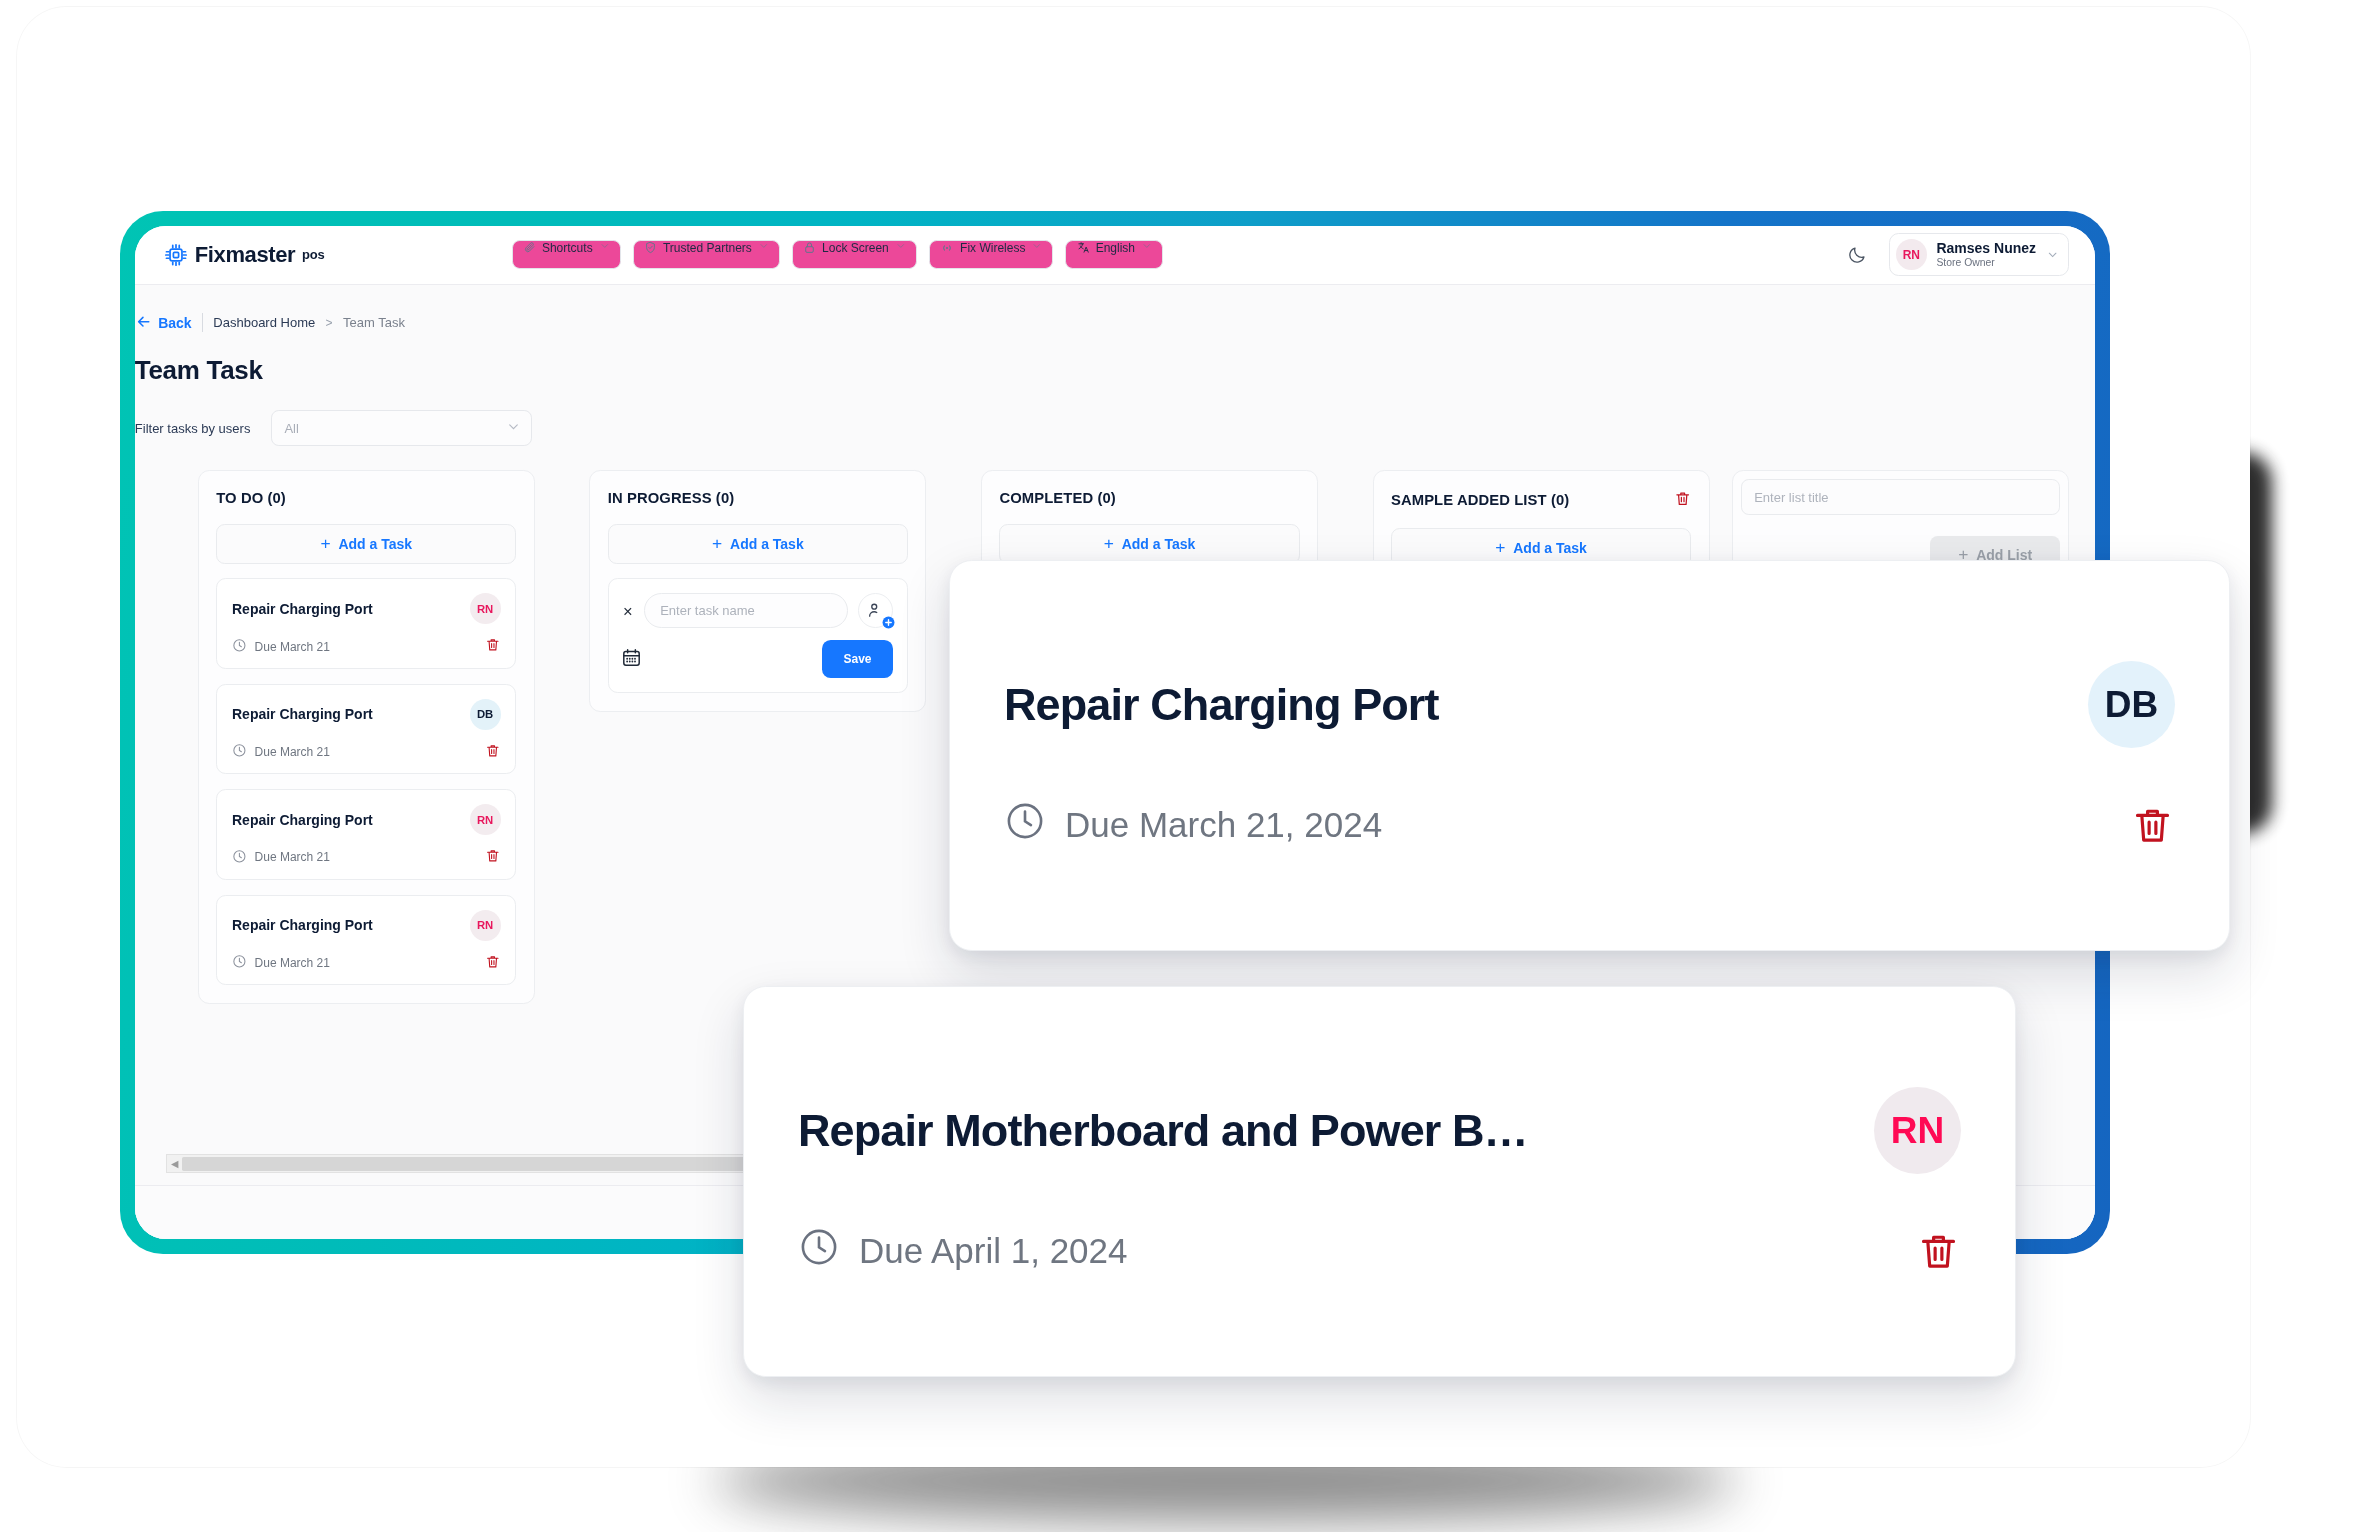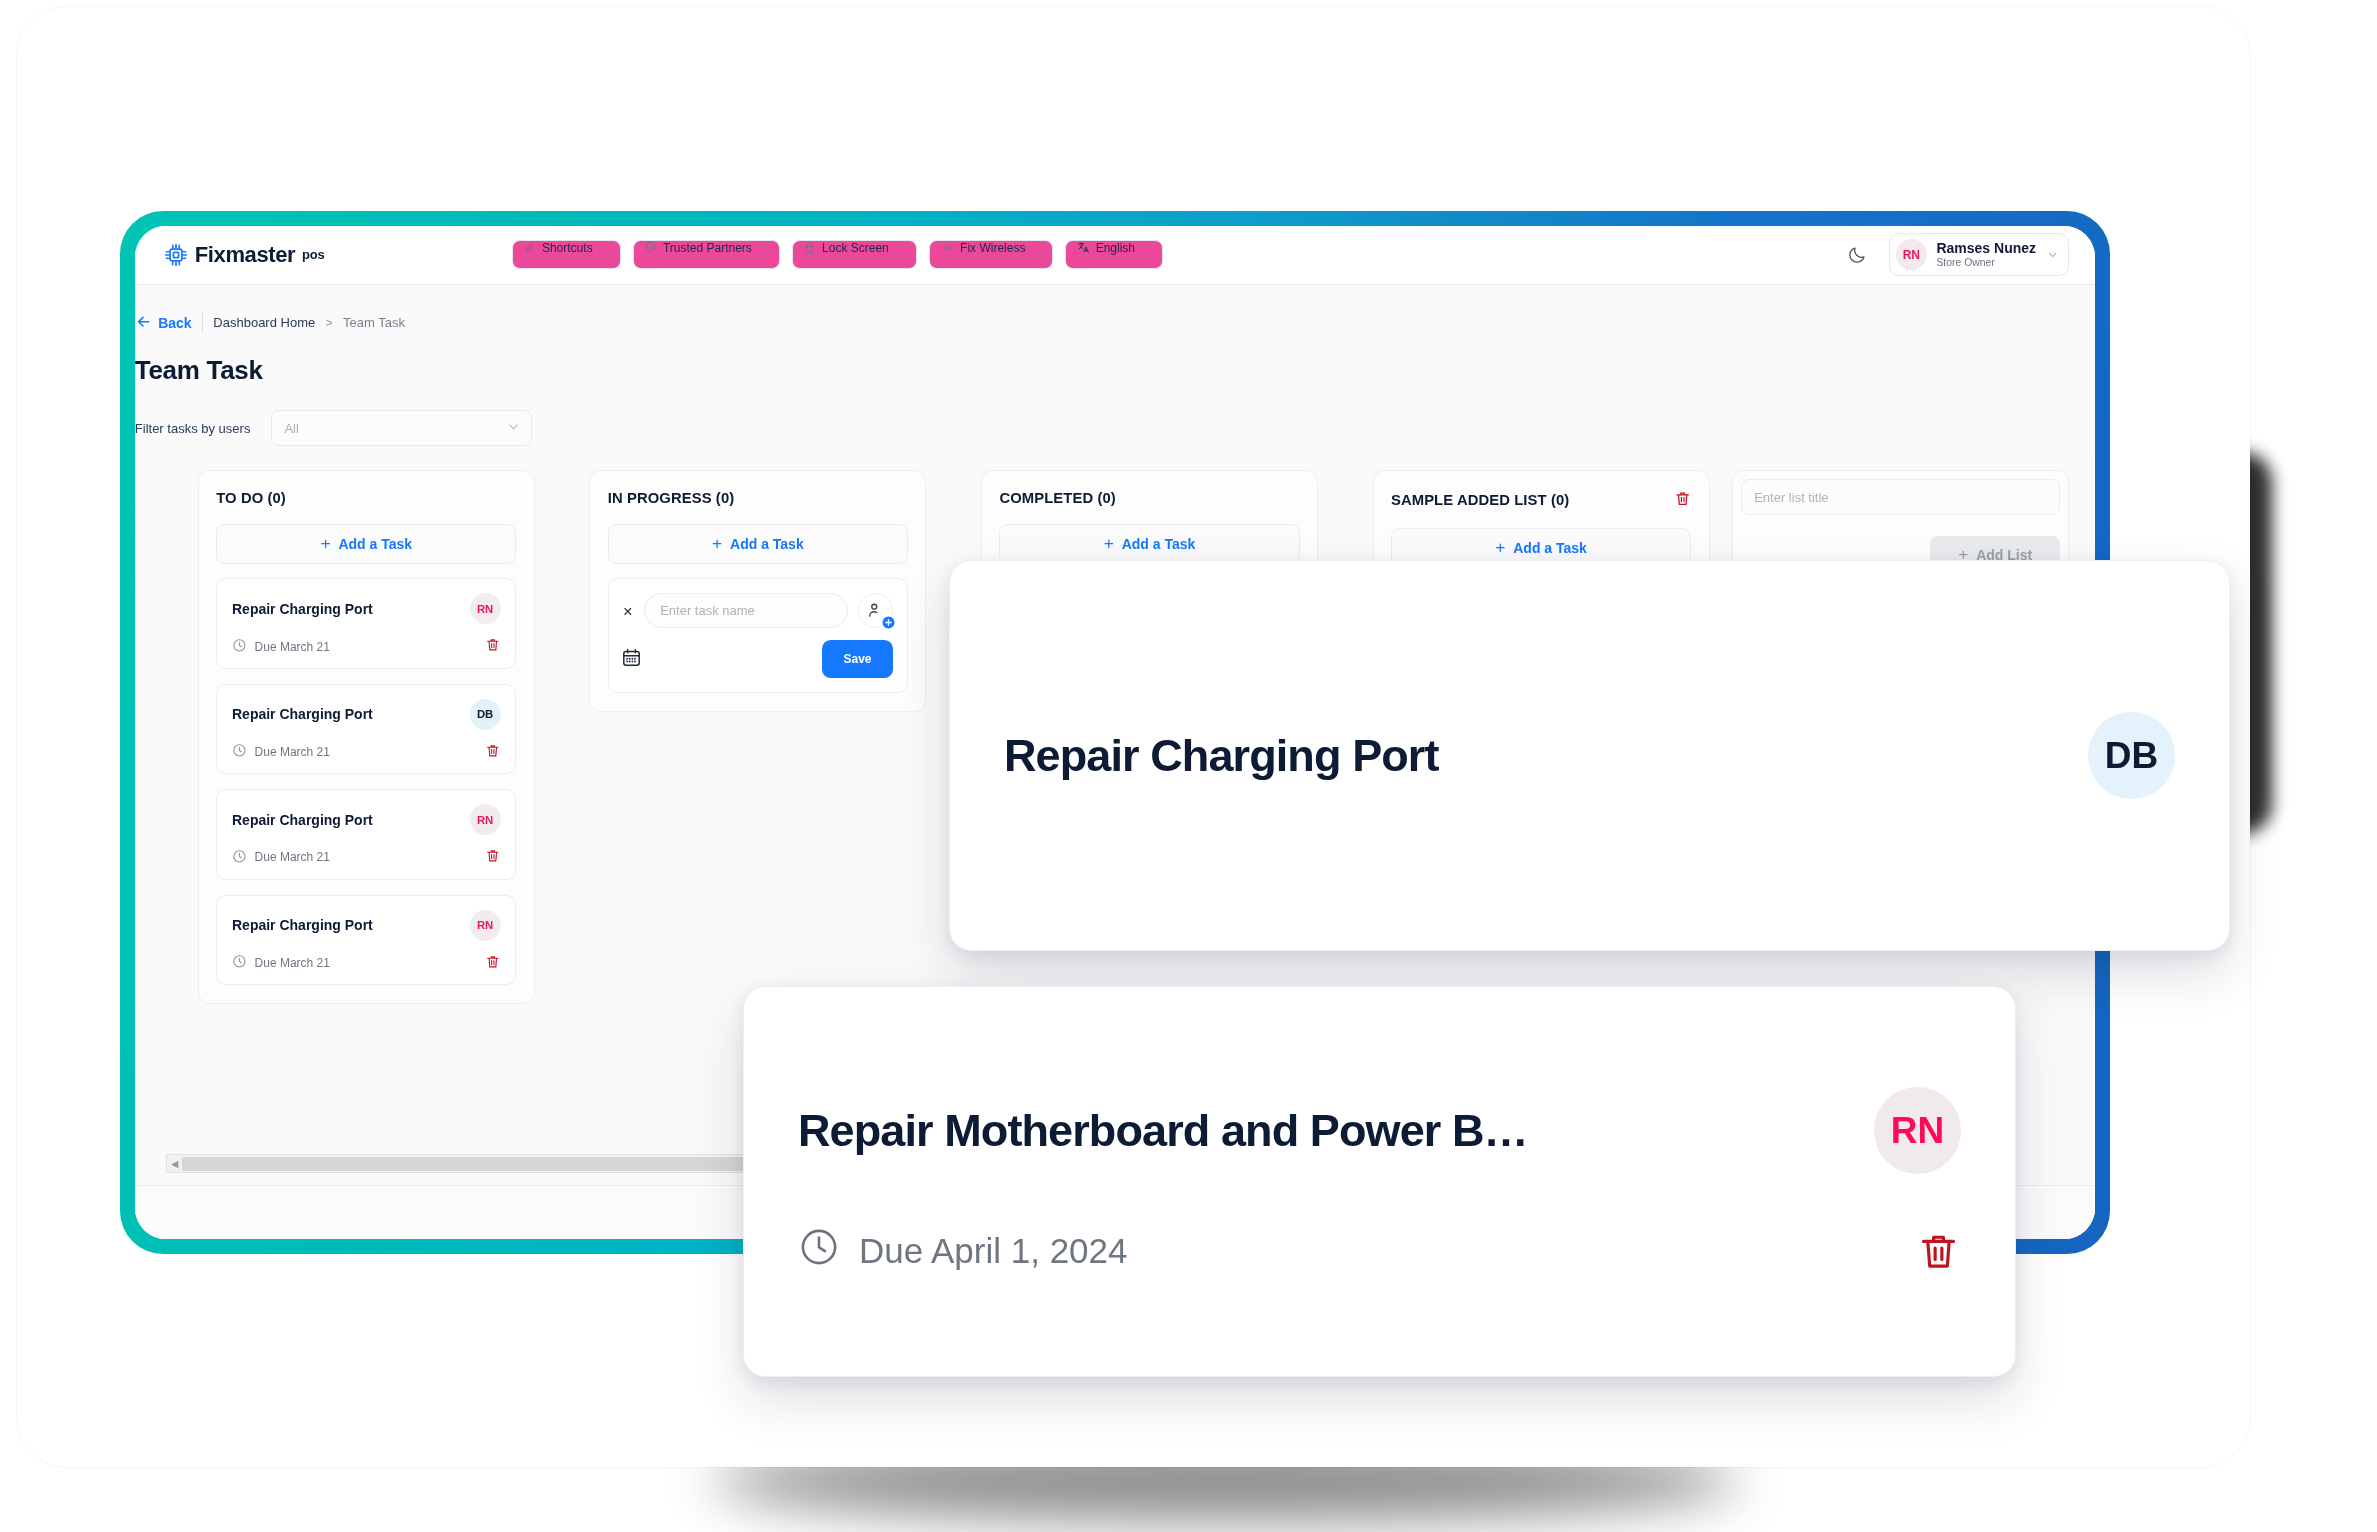--- a/index.html
+++ b/index.html
@@ -681,20 +681,36 @@
           </div>
         </div>
       </div>
     </div>
   </div>
 
   <div class="popup" id="popup-charging">
     <div class="pop-top">
       <span class="pop-title">Repair Charging Port</span>
       <span class="pop-av db">DB</span>
+    </div>
+    <div class="pop-bottom">
+      <span class="pop-due">
+        <span>
+          <svg width="42" height="42" viewBox="0 0 24 24" fill="none" stroke="#6b7280" stroke-width="1.5" stroke-linecap="round">
+              <circle cx="12" cy="12" r="9.2"></circle>
+              <path d="M12 6.6v5.6l3.4 2.1"></path>
+            </svg>
+        </span>
+        <span>Due March 21, 2024</span>
+      </span>
+      <span class="pop-trash">
+        <svg width="45" height="45" viewBox="0 0 24 24" fill="none" stroke="#c1121f" stroke-width="1.7" stroke-linecap="round" stroke-linejoin="round">
+            <path d="M4 6.6h16M9.4 6.6V4.4h5.2v2.2M6.3 6.6l1 13.2h9.4l1-13.2M10.2 10.2v6M13.8 10.2v6"></path>
+          </svg>
+      </span>
     </div>
   </div>
 
   <div class="popup" id="popup-motherboard">
     <div class="pop-top">
       <span class="pop-title">Repair Motherboard and Power B…</span>
       <span class="pop-av rn">RN</span>
     </div>
     <div class="pop-bottom">
       <span class="pop-due">

